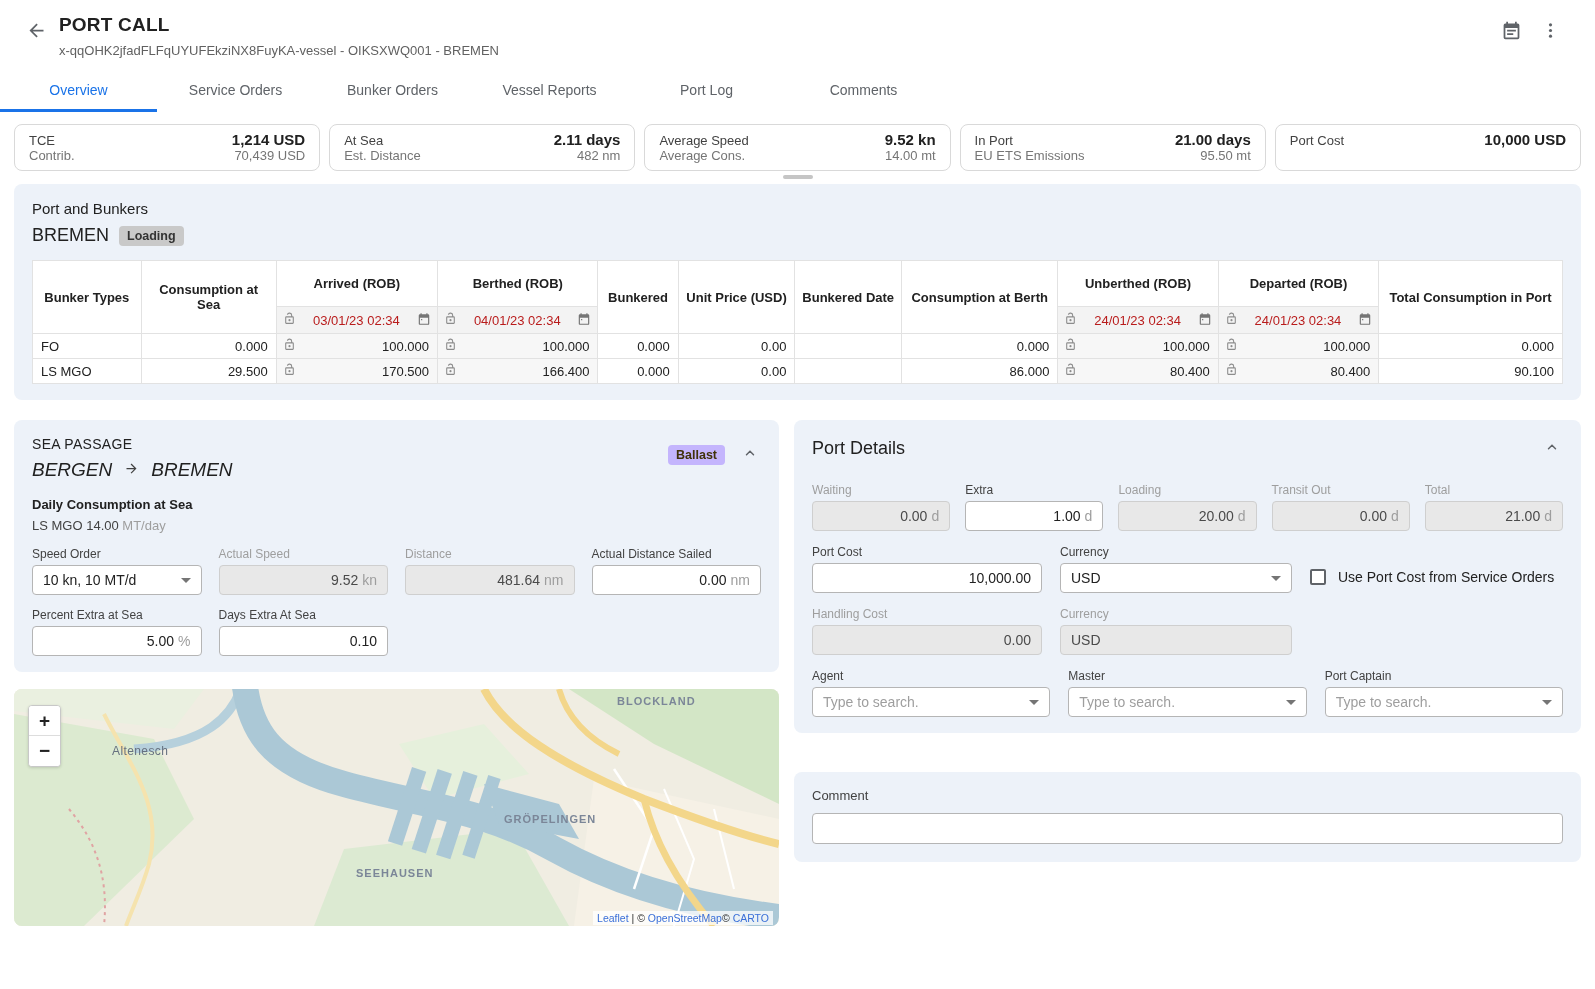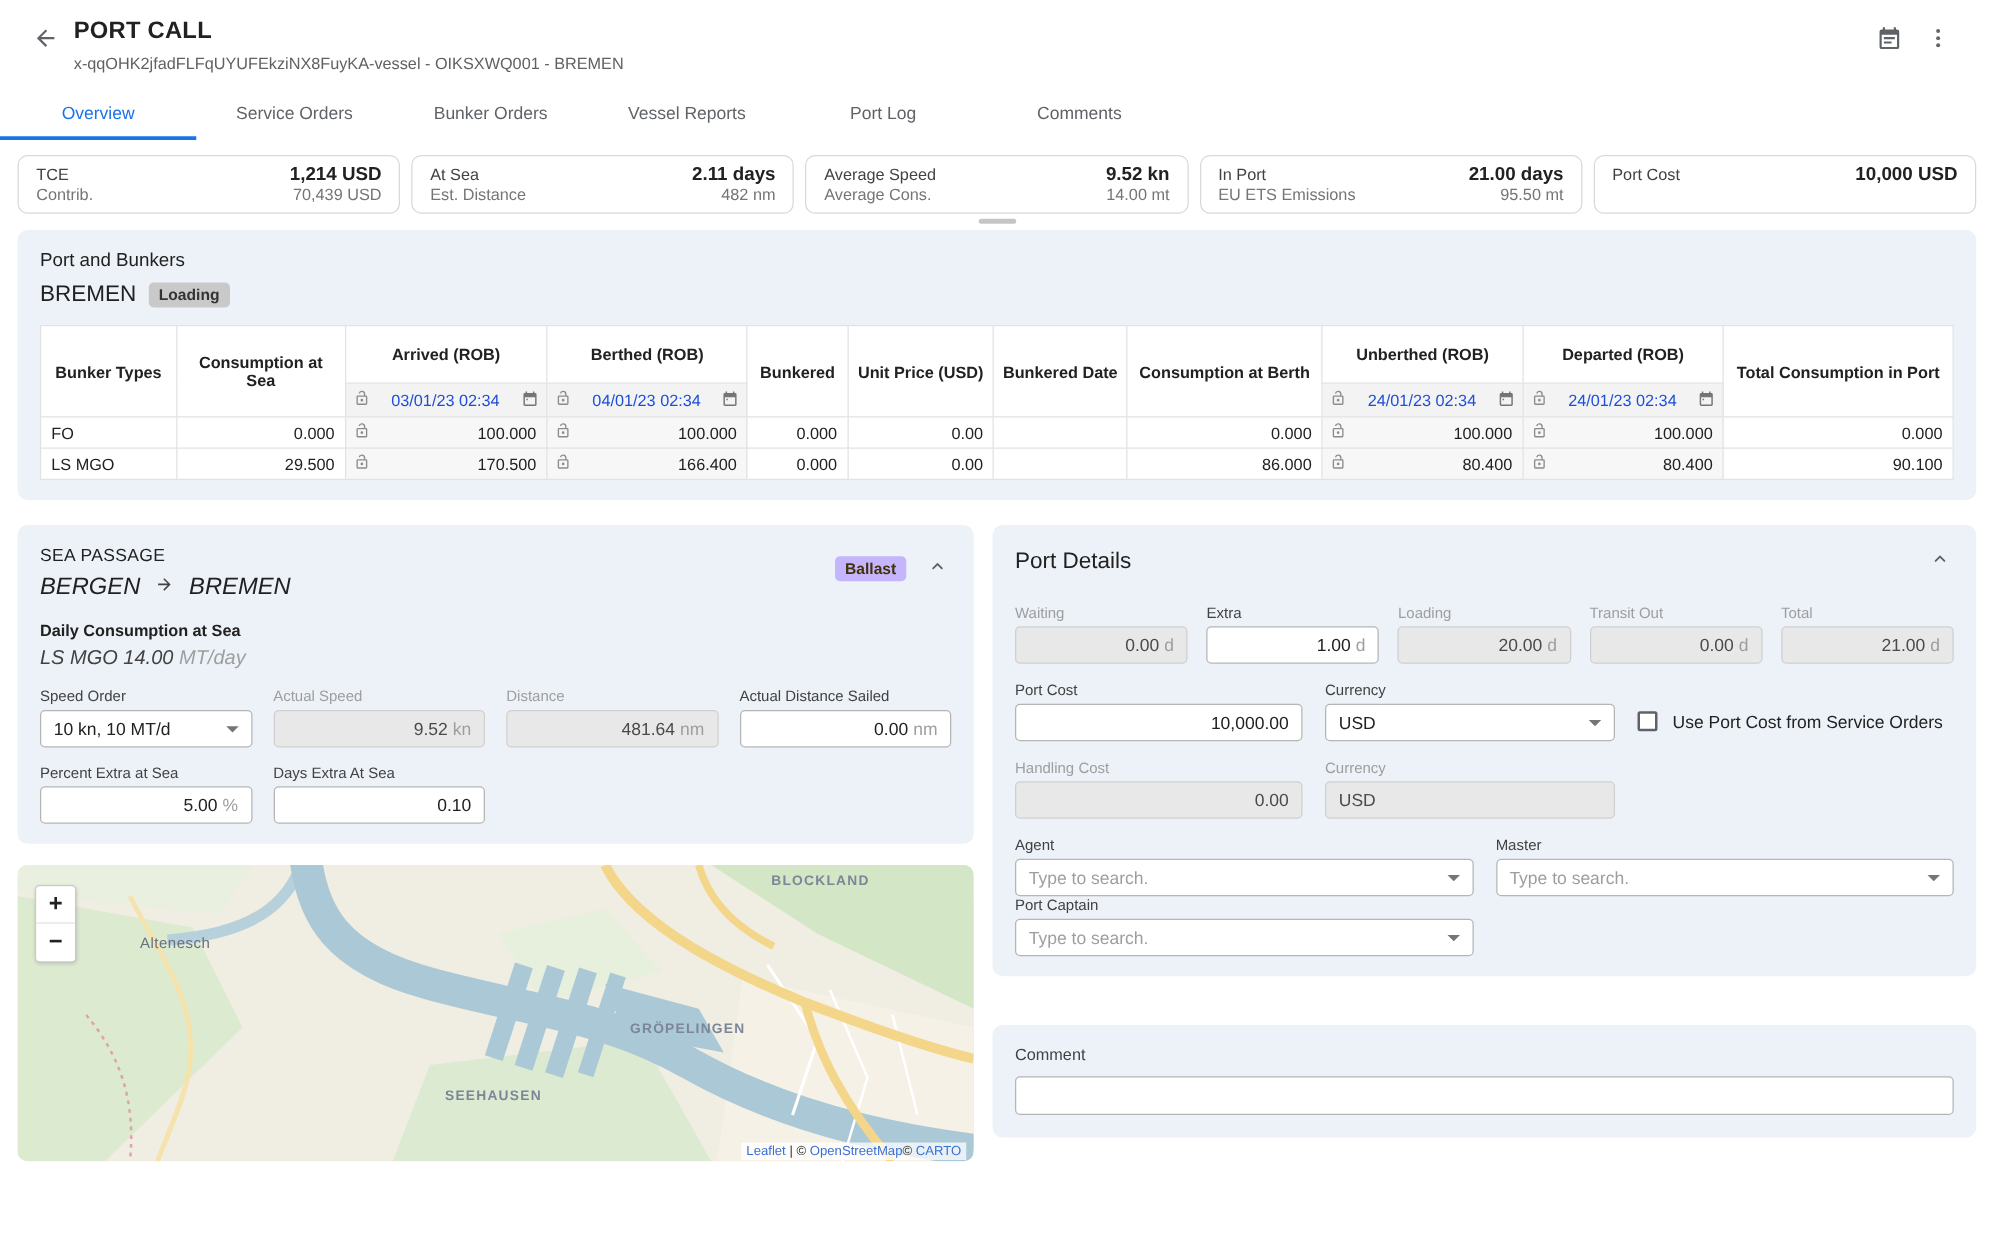--- a/index.html
+++ b/index.html
@@ -45,39 +45,39 @@
   .port-name { font-size:18px; font-weight:500; color:#212121; }
   .badge-gray { background:#c9c9c9; color:#333; font-size:12.5px; font-weight:600;
     border-radius:4px; padding:3px 8px; }
   .bk-table { width:100%; border-collapse:collapse; table-layout:fixed; background:#fff;
     font-size:13px; margin-top:14px; }
   .bk-table th, .bk-table td { border:1px solid #e2e2e2; }
   .bk-table th { font-weight:700; font-size:13px; color:#212121; text-align:center;
     vertical-align:middle; height:46px; padding:0 6px; }
   .date-td { height:27px; background:#f3f3f3; padding:0 6px; }
   .date-inner { display:flex; align-items:center; justify-content:space-between; gap:4px; }
-  .date-text { font-size:13px; color:#1d4ed8; white-space:nowrap; }
+  .date-text { font-size:13px; color:#b91c1c; white-space:nowrap; }
   .bk-table td.num { text-align:right; padding:0 8px; height:25px; color:#212121; }
   .bk-table td.txt { text-align:left; padding:0 8px; height:25px; }
   .rob-td { background:#f7f7f7; padding:0 8px 0 6px; height:25px; }
   .rob-inner { display:flex; align-items:center; justify-content:space-between; }
 
   
   .two-col { display:grid; grid-template-columns:765px 1fr; gap:15px; }
   .col { display:flex; flex-direction:column; }
 
   
   .sea-head { display:flex; justify-content:space-between; align-items:flex-start; }
   .route-line { display:flex; align-items:center; gap:10px; margin-top:7px;font-style:italic; }
   .route-port { font-size:19px; font-weight:500; color:#212121; }
   .badge-amber { background:#c4b5fd; color:#403109; font-size:12.5px; font-weight:600;
     border-radius:4px; padding:3px 8px; }
   .sea-right { display:flex; align-items:center; gap:14px; margin-top:6px; }
   .daily-label { font-size:13px; font-weight:700; margin-top:16px; }
-  .daily-line { font-size:16px; margin-top:6px; color:#424242;font-style:italic; }
+  .daily-line { font-size:13px; margin-top:6px; color:#424242; }
   .daily-unit { color:#9e9e9e; }
   .form-grid { display:grid; grid-template-columns:1fr 1fr 1fr 1fr; column-gap:17px; row-gap:13px; margin-top:14px; }
   .f-label { font-size:12px; color:#424242; margin-bottom:4px; }
   .f-label.dis { color:#9e9e9e; }
   .inp { display:flex; align-items:center; height:30px; border:1px solid #b5b5b5; border-radius:4px;
     background:#fff; padding:0 10px; font-size:14px; color:#212121; }
   .inp .val { flex:1; text-align:right; }
   .inp .val.left { text-align:left; }
   .inp .unit { color:#9e9e9e; margin-left:4px; }
   .inp.dis { background:#e8e8e8; border-color:#cfcfcf; color:#4a4a4a; }
@@ -566,21 +566,21 @@
                 <span class="val">0.00</span>
               </div>
           </div>
           <div>
             <div class="f-label dis">Currency</div>
             <div class="inp dis">
                 <span class="val left">USD</span>
               </div>
           </div>
         </div>
-        <div class="cost-grid" style="grid-template-columns:1fr 1fr;">
+        <div class="cost-grid" style="grid-template-columns:1fr 1fr 1fr;">
           <div>
             <div class="f-label">Agent</div>
             <div class="inp">
                 <span class="val left placeholder">Type to search.</span>
                 <span class="dd-arrow"></span>
               </div>
           </div>
           <div>
             <div class="f-label">Master</div>
             <div class="inp">

